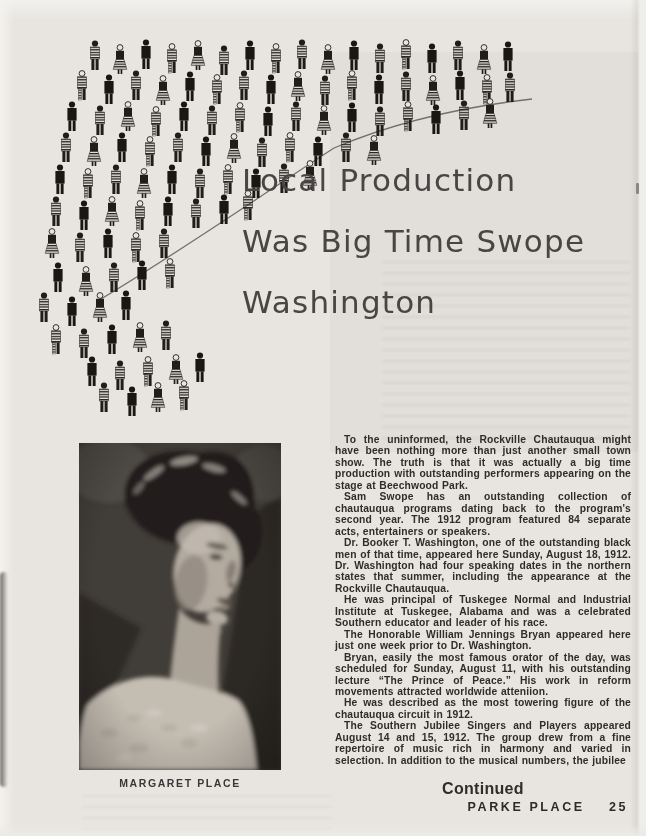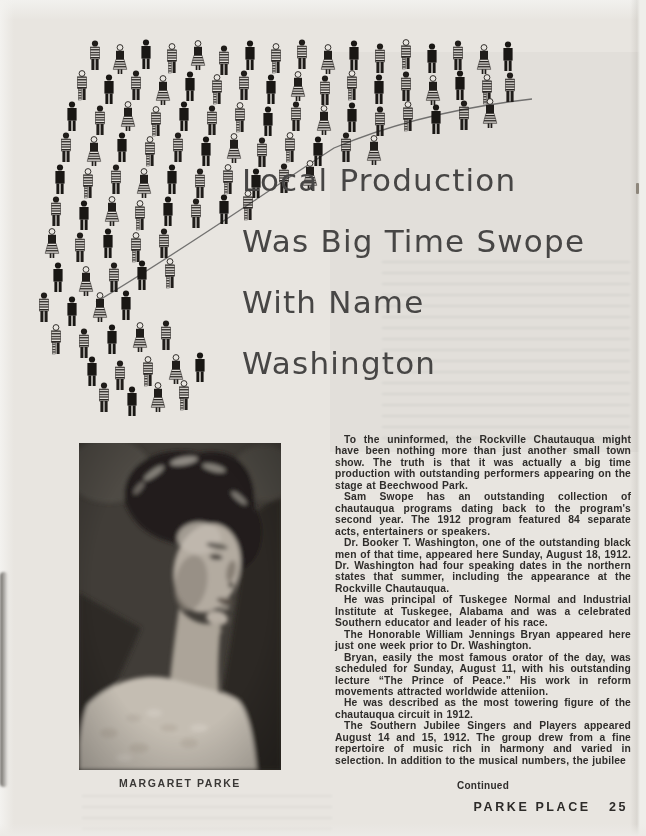--- a/index.html
+++ b/index.html
@@ -44,30 +44,30 @@
 
   
   .article{
     position:absolute;left:335px;top:434px;width:296px;
     font-size:10.3px;line-height:11.45px;font-weight:700;
     color:#2f2d2b;text-align:justify;letter-spacing:.15px;word-spacing:.6px;
   }
   .article p{margin:0;text-indent:9px;}
   .continued{
     position:absolute;left:335px;top:780px;width:296px;text-align:center;
-    font-size:10px;font-weight:700;color:#2f2d2b;letter-spacing:.3px;
+    font-size:16px;font-weight:700;color:#2f2d2b;letter-spacing:.3px;
   }
 
   
   .footer{
     position:absolute;right:18px;top:800px;
     font-size:12.5px;font-weight:700;letter-spacing:2.6px;color:#2d2b29;
     white-space:nowrap;
   }
-  .footer .pagenum{margin-left:12px;}
+  .footer .pagenum{margin-left:18px;}
 </style>
 </head>
 <body>
 
 <div class="page">
 
   <div class="edge edge-top"></div>
   <div class="edge edge-left"></div>
   <div class="shade"></div>
   <div class="ghost ghost1"></div>
@@ -214,21 +214,20 @@
     <use href="#pb" x="200" y="382"></use>
     <use href="#pa" x="104" y="412"></use>
       <use href="#pb" x="132" y="416"></use>
       <use href="#pc" x="158" y="412"></use>
       <use href="#pd" x="184" y="410"></use>
   </svg>
 
   <div class="headline">
     <div>Local Production</div>
     <div>Was Big Time Swope</div>
-    <div>With Name</div>
     <div>Washington</div>
   </div>
 
   <figure class="photo">
     <svg width="202" height="327" viewBox="0 0 202 327" aria-hidden="true">
       <defs>
         <filter id="soft" x="-10%" y="-10%" width="120%" height="120%">
           <feGaussianBlur stdDeviation="2.3"></feGaussianBlur>
         </filter>
         <radialGradient id="vig" cx="0.5" cy="0.45" r="0.8">
@@ -267,21 +266,21 @@
         <ellipse cx="90" cy="285" rx="9" ry="4" fill="#a99f92" opacity="0.4"></ellipse>
         <ellipse cx="55" cy="275" rx="8" ry="4" fill="#a99f92" opacity="0.35"></ellipse>
         <ellipse cx="110" cy="300" rx="9" ry="5" fill="#a99f92" opacity="0.4"></ellipse>
         <ellipse cx="75" cy="270" rx="8" ry="4" fill="#d8d2c7" opacity="0.5"></ellipse>
         <ellipse cx="120" cy="285" rx="9" ry="4" fill="#d8d2c7" opacity="0.5"></ellipse>
         <ellipse cx="45" cy="315" rx="8" ry="4" fill="#d8d2c7" opacity="0.5"></ellipse>
       </g>
       <rect width="202" height="327" fill="url(#vig)"></rect>
     </svg>
   </figure>
-  <figcaption class="caption">MARGARET PARKE</figcaption>
+  <figcaption class="caption">MARGARET PLACE</figcaption>
 
   <div class="article">
     <p>To the uninformed, the Rockville Chautauqua might have been nothing more than just another small town show. The truth is that it was actually a big time production with outstanding performers appearing on the stage at Beechwood Park.</p>
     <p>Sam Swope has an outstanding collection of chautauqua programs dating back to the program's second year. The 1912 program featured 84 separate acts, entertainers or speakers.</p>
     <p>Dr. Booker T. Washington, one of the outstanding black men of that time, appeared here Sunday, August 18, 1912. Dr. Washington had four speaking dates in the northern states that summer, including the appearance at the Rockville Chautauqua.</p>
     <p>He was principal of Tuskegee Normal and Industrial Institute at Tuskegee, Alabama and was a celebrated Southern educator and leader of his race.</p>
     <p>The Honorable William Jennings Bryan appeared here just one week prior to Dr. Washington.</p>
     <p>Bryan, easily the most famous orator of the day, was scheduled for Sunday, August 11, with his outstanding lecture “The Prince of Peace.” His work in reform movements attracted worldwide atteniion.</p>
     <p>He was described as the most towering figure of the chautauqua circuit in 1912.</p>
     <p>The Southern Jubilee Singers and Players appeared August 14 and 15, 1912. The group drew from a fine repertoire of music rich in harmony and varied in selection. In addition to the musical numbers, the jubilee</p>

